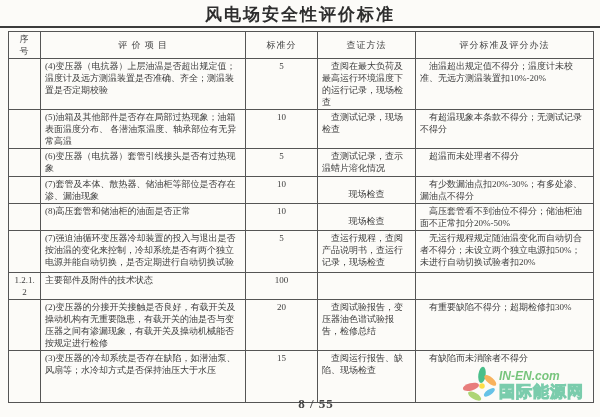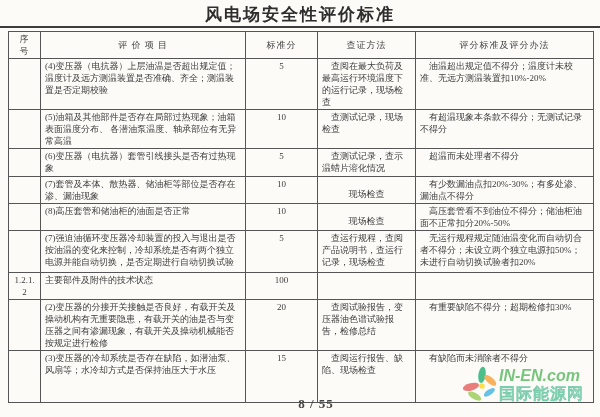--- a/index.html
+++ b/index.html
@@ -53,24 +53,24 @@
     letter-spacing:1px;
   }
   .watermark {
     position:absolute; top:361px; right:1px; width:140px; height:48px;
     opacity:.7; display:flex; align-items:center;
   }
   .wm-logo { width:46px; height:46px; flex:0 0 auto; margin-right:-6px; }
   .wm-text { display:flex; flex-direction:column; line-height:1; }
   .wm-site {
     font-family:"Liberation Sans",sans-serif; font-style:italic;
-    font-size:16px; font-weight:bold; letter-spacing:0;
+    font-size:12px; font-weight:bold; letter-spacing:0;
   }
   .wm-name {
-    font-family:"Liberation Sans",sans-serif; font-weight:normal;
+    font-family:"Liberation Sans",sans-serif; font-weight:bold;
     font-size:16px; letter-spacing:1px; margin-top:2px;
     color:rgba(240,255,248,.25); -webkit-text-stroke:1px #44b98c;
   }
 </style>
 </head>
 <body>
 
 <div class="page">
 
   <div class="doc-title">风电场安全性评价标准</div>

